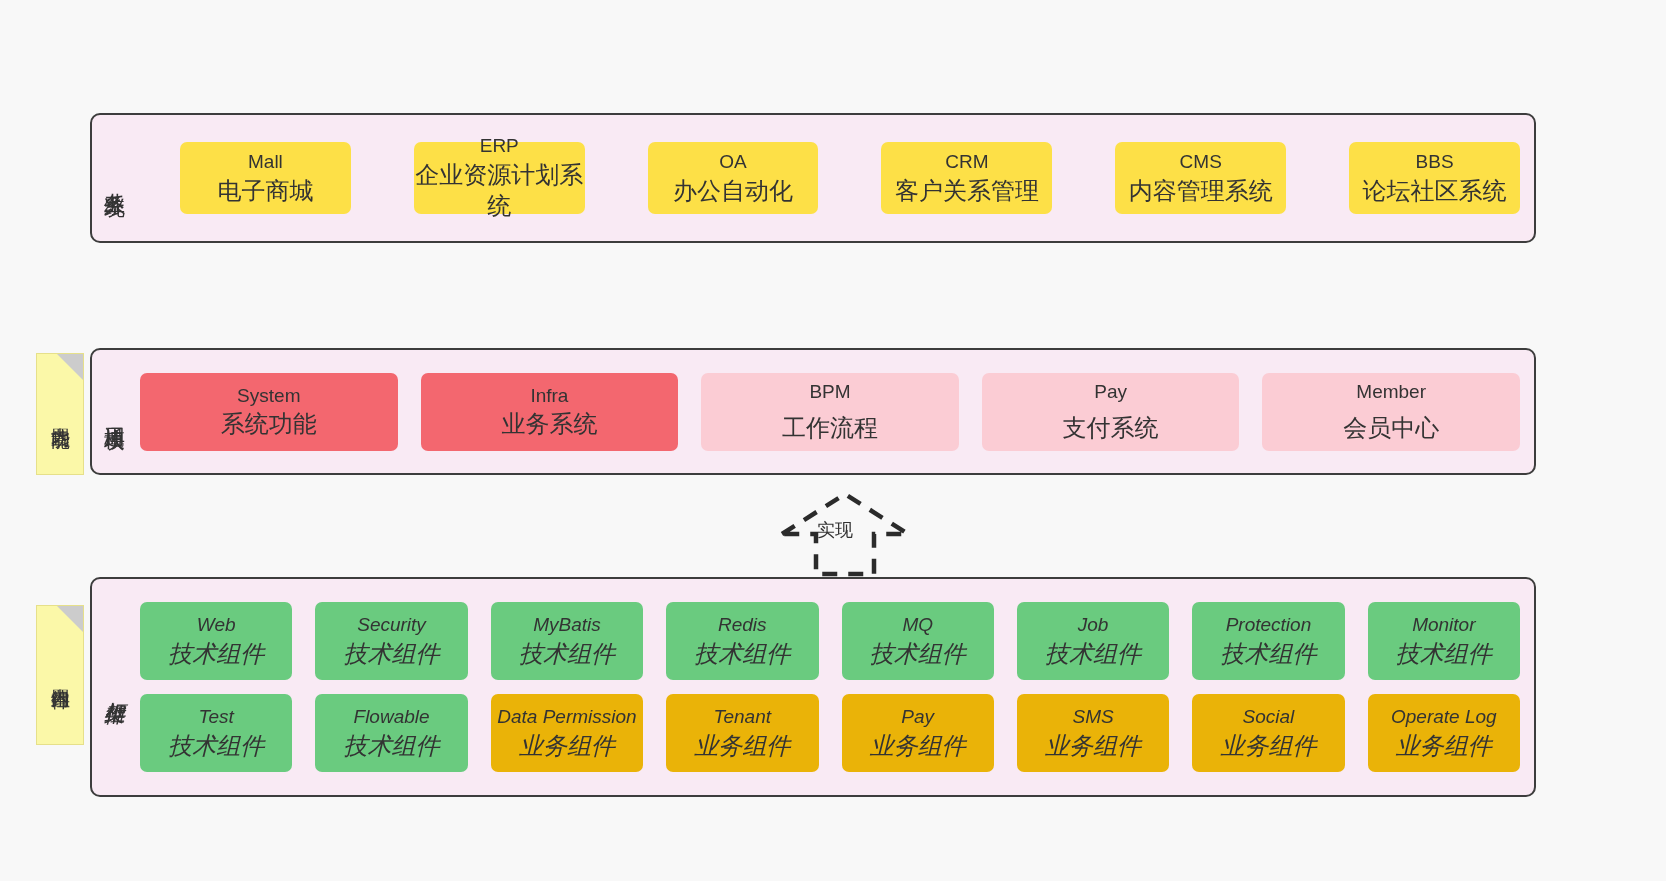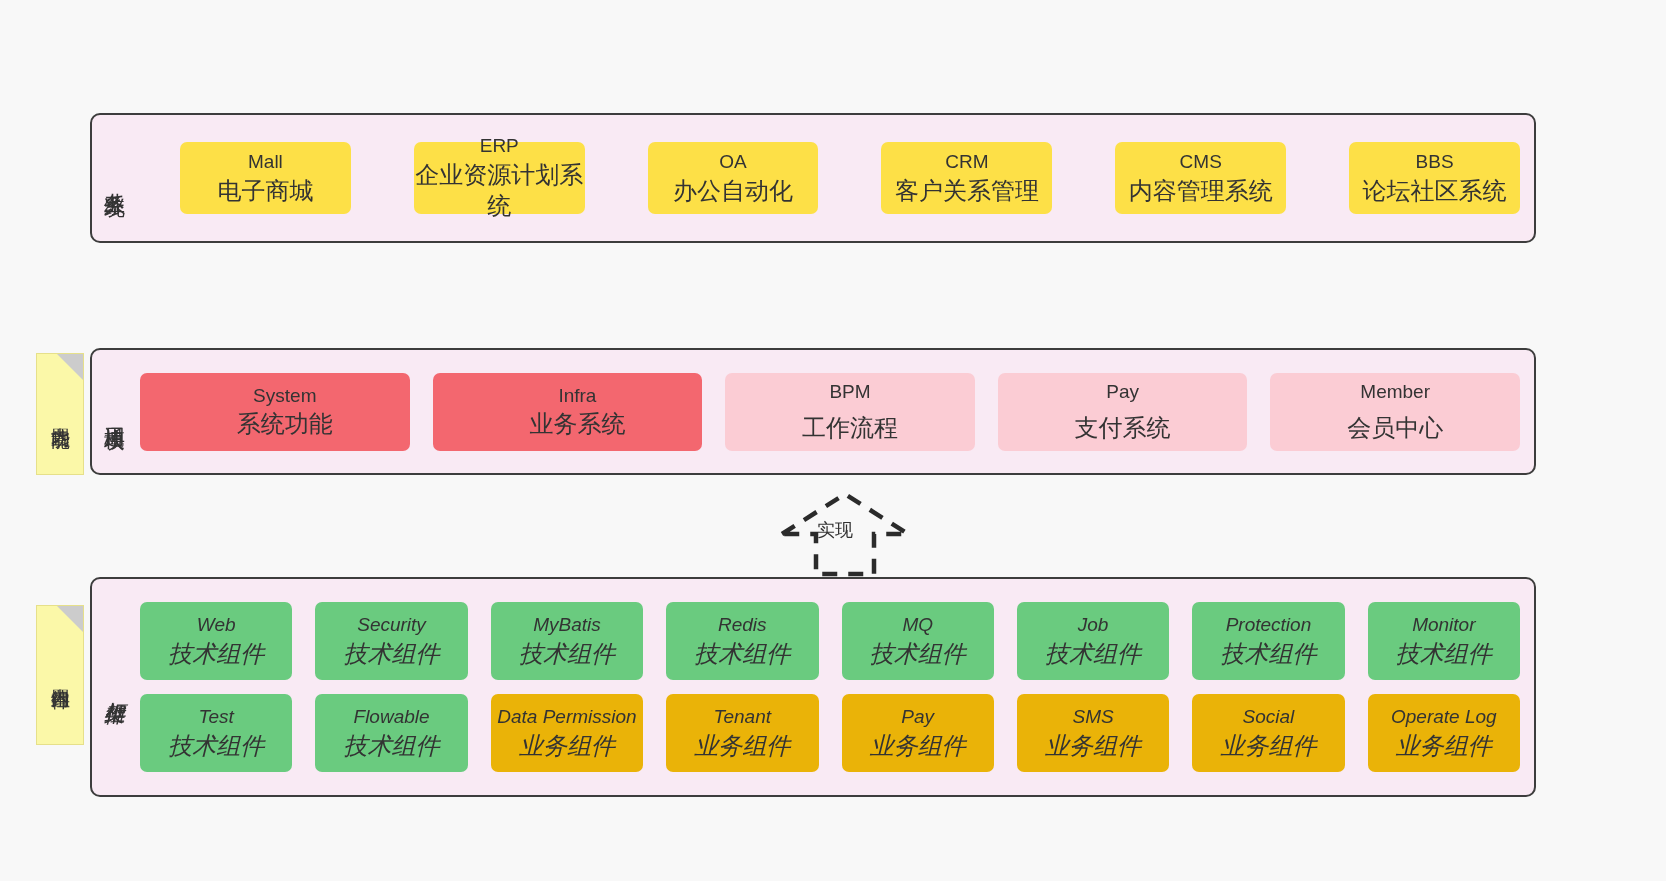--- a/index.html
+++ b/index.html
@@ -72,21 +72,21 @@
     justify-content: center;
     text-align: center;
     font-size: 19px;
     line-height: 1.30;
     color: #333333;
     user-select: none;
   }
   .card .cn { font-size: 24px; }
 
   .card.blue       { background: #fde047; margin-left: 40px; }
-  .card.red        { background: #f3676f; padding-left: 20px; }
+  .card.red        { background: #f3676f; }
   .card.pink       { background: #fbccd4; gap: 7px; }
   .card.green      { background: #6acb7f; }
   .card.lightgreen { background: #eab308; }
 
   
   #layer-business { left: 90px;  top: 113px; width: 1446px; height: 130px; }
   #layer-business .card { height: 72px; }
 
   #layer-common   { left: 90px;  top: 348px; width: 1446px; height: 127px; }
   #layer-common .card { height: 78px; }

